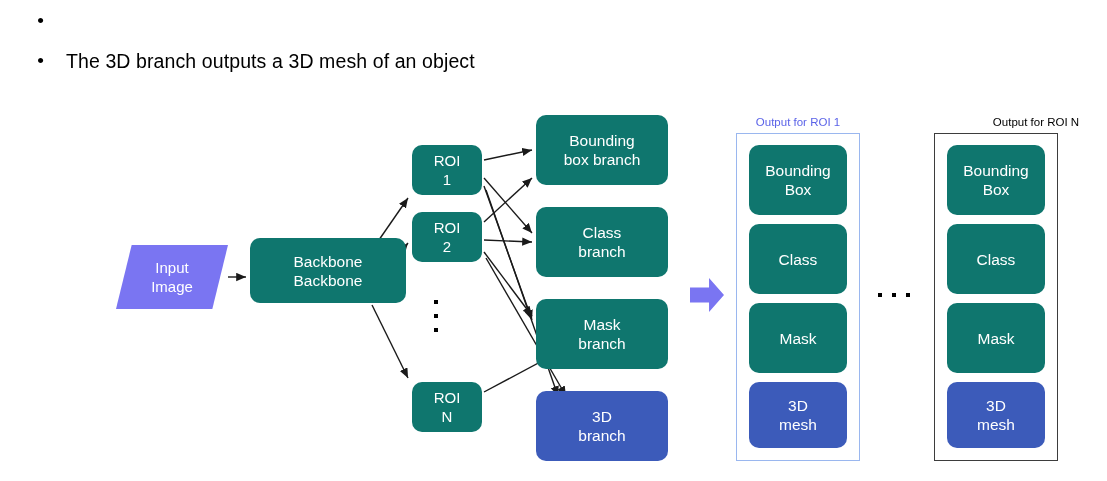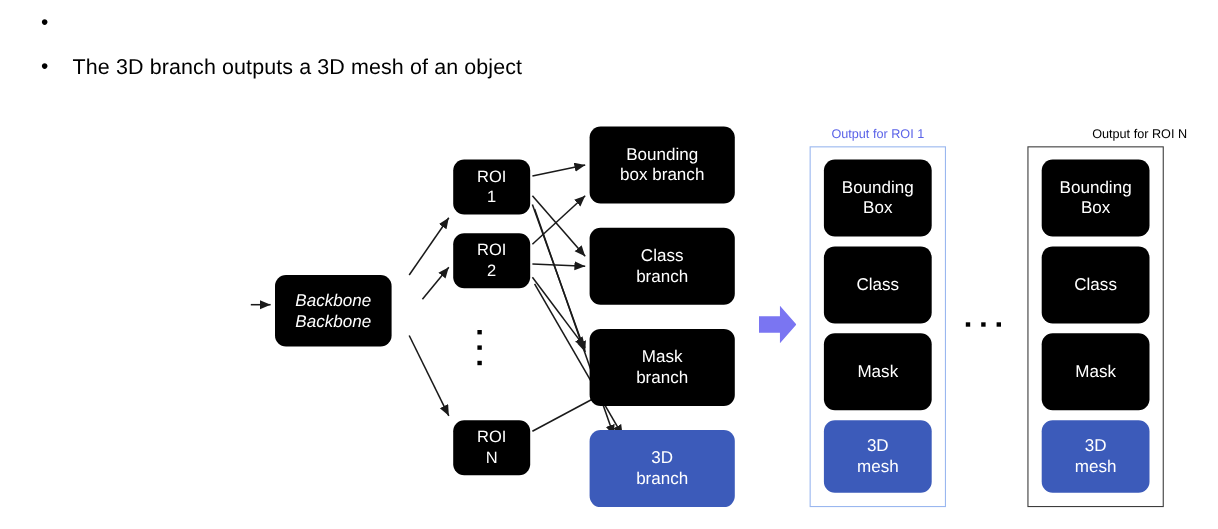--- a/index.html
+++ b/index.html
@@ -66,21 +66,21 @@
     position: absolute;
     box-sizing: border-box;
     display: flex;
     align-items: center;
     justify-content: center;
     text-align: center;
     color: #ffffff;
     font-size: 15.5px;
     line-height: 19px;
     border-radius: 10px;
-    background: #000000;
+    background: #0f766e;
     z-index: 2;
   }
   .node.dark { background: #3c5bba; }
   .node.small { font-size: 15px; }
 
   .para {
     position: absolute;
     z-index: 2;
     display: flex;
     align-items: center;
@@ -183,22 +183,28 @@
 
       <line x1="484" y1="222" x2="532" y2="178"></line>
       <line x1="484" y1="240" x2="532" y2="242"></line>
       <line x1="484" y1="252" x2="532" y2="316"></line>
       <line x1="486" y1="258" x2="566" y2="396"></line>
 
       <line x1="484" y1="392" x2="600" y2="330"></line>
     </g>
   </svg>
 
-
-  <div class="node" style="left:250px; top:250px; width:106px; height:65px;font-style:italic;">
+  <div class="para" style="left:116px; top:245px; width:112px; height:64px;">
+    <span>
+      <span>Input</span><br>
+      <span>Image</span>
+    </span>
+  </div>
+
+  <div class="node" style="left:250px; top:238px; width:156px; height:65px;">
     <span>
       <span>Backbone</span><br>
       <span>Backbone</span>
     </span>
   </div>
 
   <div class="node small" style="left:412px; top:145px; width:70px; height:50px;">
     <span>
       <span>ROI</span><br>
       <span>1</span>

